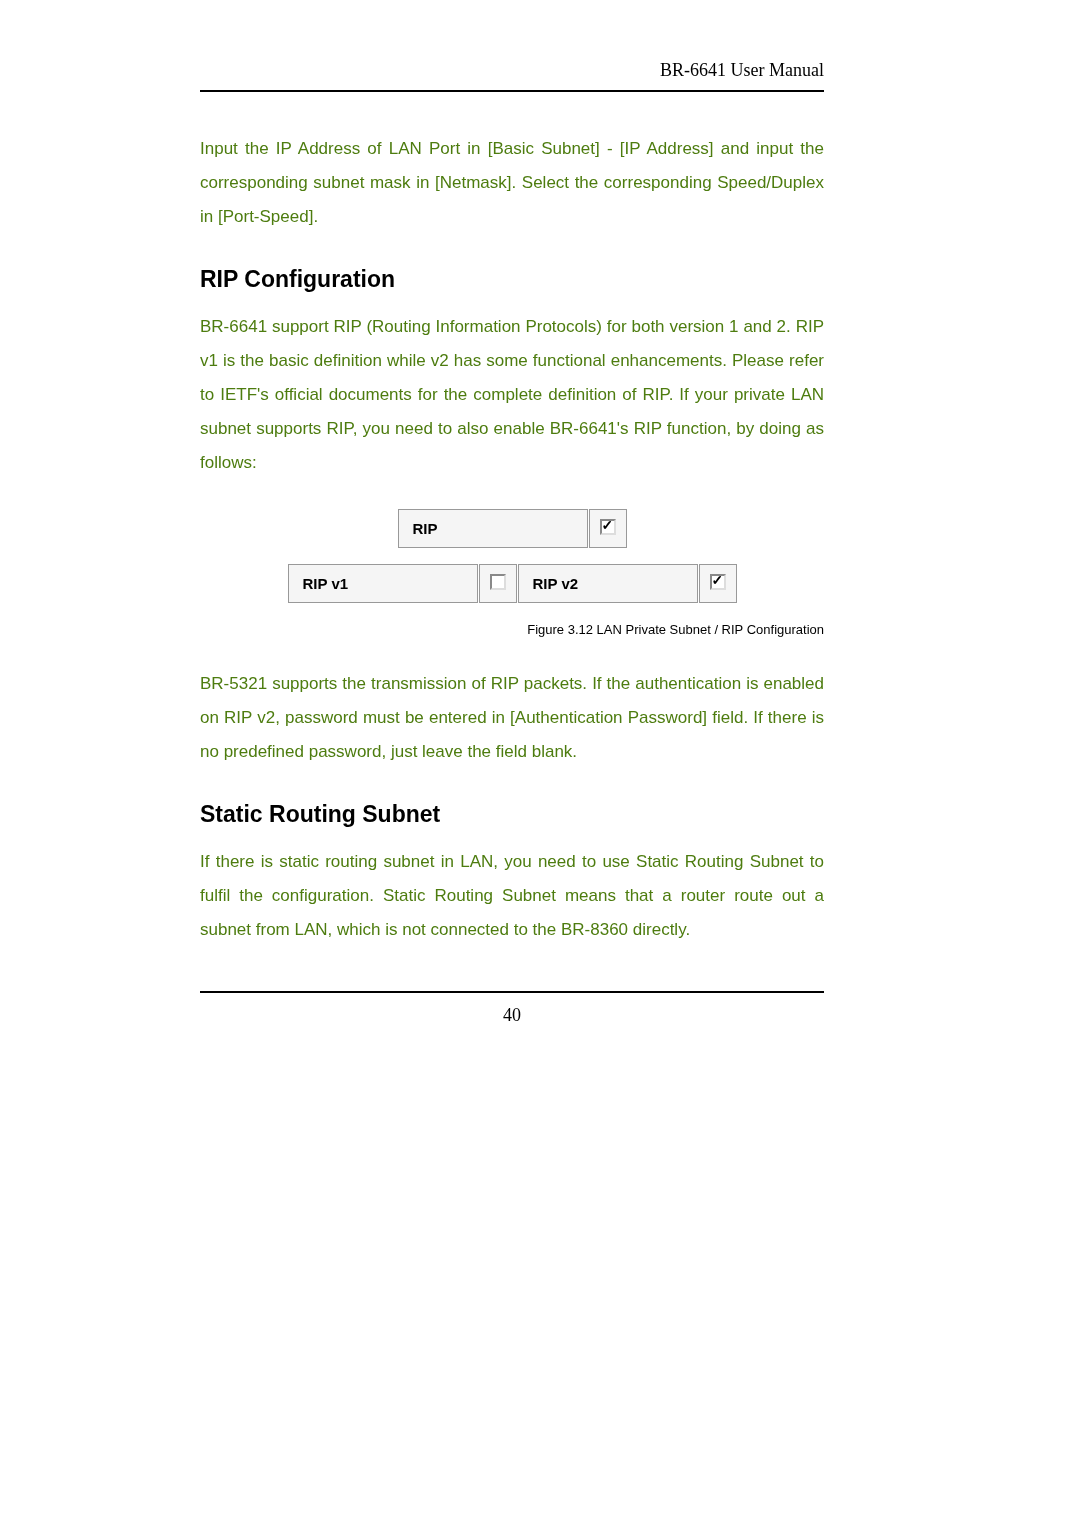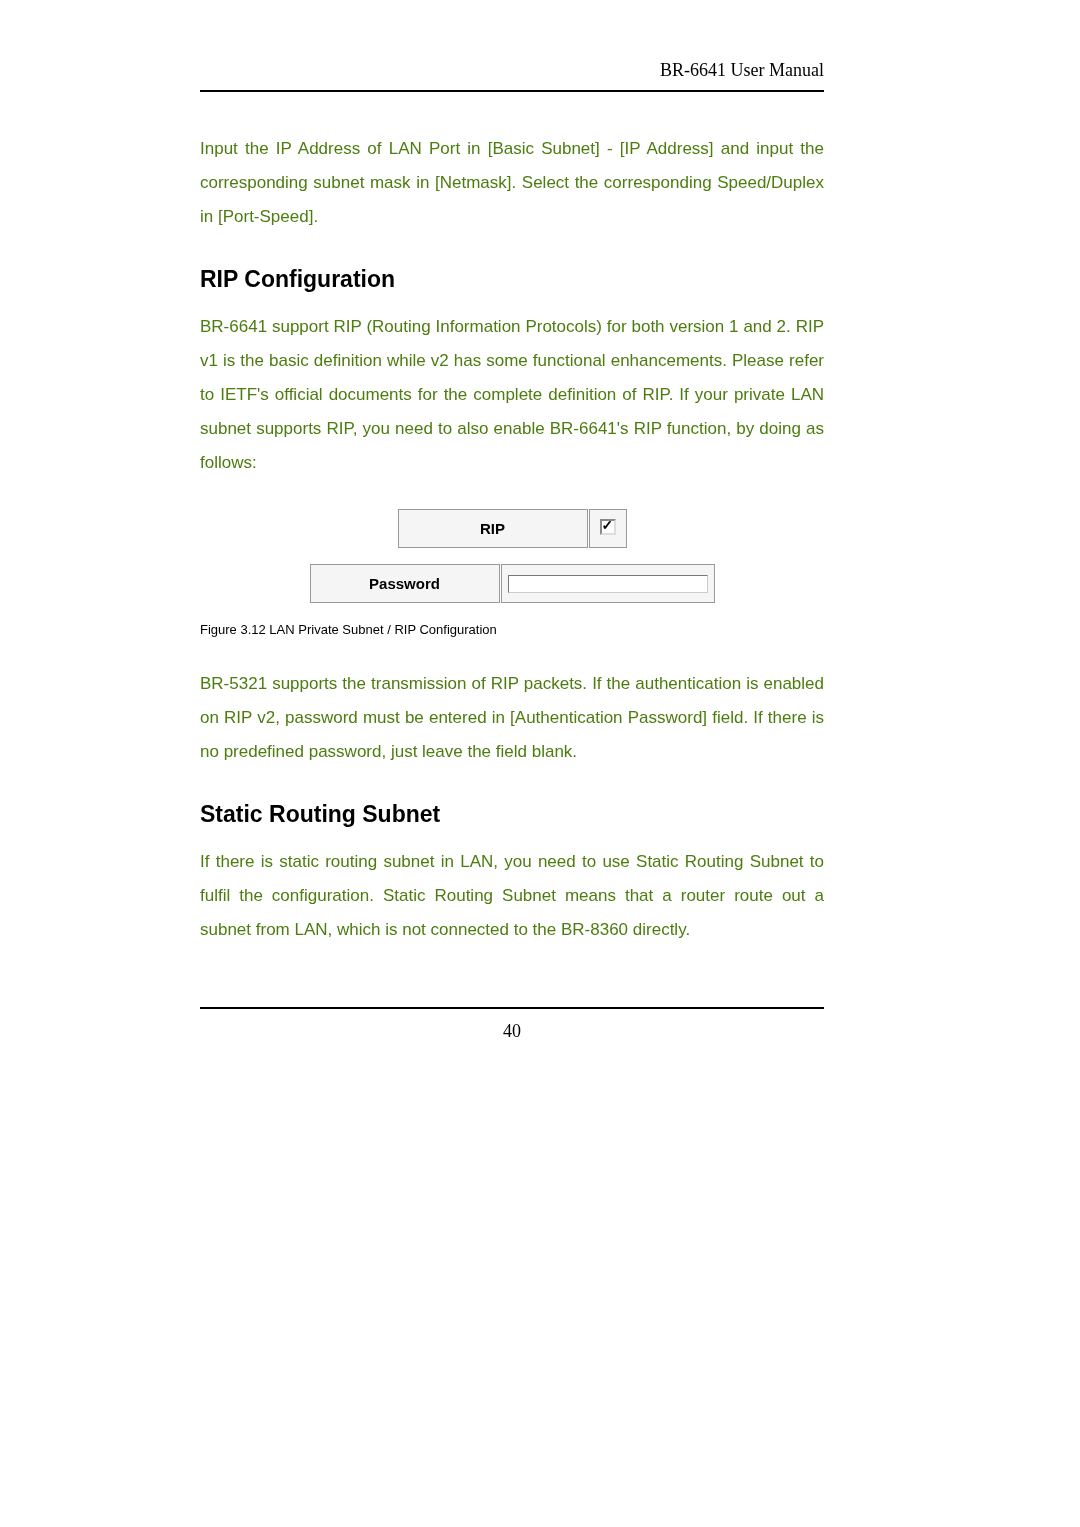--- a/index.html
+++ b/index.html
@@ -54,21 +54,20 @@
     }
     .rip-table td {
       border: 1px solid #999;
       background: #f5f5f5;
       vertical-align: middle;
     }
     .label-cell {
       font-family: Verdana, sans-serif;
       font-weight: bold;
       font-size: 15px;
-      text-align: center;
       padding: 10px 14px;
       width: 160px;
     }
     .checkbox-cell {
       width: 28px;
       text-align: center;
       padding: 4px;
     }
     .input-cell {
       width: 200px;
@@ -93,28 +92,28 @@
       color: #000;
     }
     .fake-input {
       width: 100%;
       height: 18px;
       border: 1px inset #ccc;
       background: #fff;
       box-sizing: border-box;
     }
     .figure-caption {
-      text-align: left;
+      text-align: right;
       font-size: 13px;
       margin-top: 18px;
       margin-bottom: 30px;
     }
     .footer-line {
       border-top: 2px solid #000;
-      margin-top: 60px;
+      margin-top: 44px;
       padding-top: 12px;
       text-align: center;
       font-family: 'Times New Roman', serif;
       font-size: 18px;
     }
   </style>
 </head>
 <body>
 
 <div class="page">
@@ -138,24 +137,28 @@
           <span class="fake-checkbox checked"></span>
         </td>
       </tr>
     </tbody>
       </table>
   </div>
 
   <div class="rip-table-container" style="margin-top:4px;">
     <table class="rip-table">
       <tbody>
-      <tr>
-        <td class="label-cell">Password</td>
-        <td class="input-cell" colspan="3">
-          <div class="fake-input"></div>
+          <tr>
+        <td class="label-cell">RIP v1</td>
+        <td class="checkbox-cell">
+          <span class="fake-checkbox"></span>
+        </td>
+        <td class="label-cell" style="width:150px;">RIP v2</td>
+        <td class="checkbox-cell">
+          <span class="fake-checkbox checked"></span>
         </td>
       </tr>
     </tbody>
       </table>
   </div>
 
   <div class="figure-caption">Figure 3.12    LAN Private Subnet / RIP Configuration</div>
 
 
   <p class="body-text">BR-5321 supports the transmission of RIP packets. If the authentication is enabled on RIP v2, password must be entered in [Authentication Password] field. If there is no predefined password, just leave the field blank.</p>

